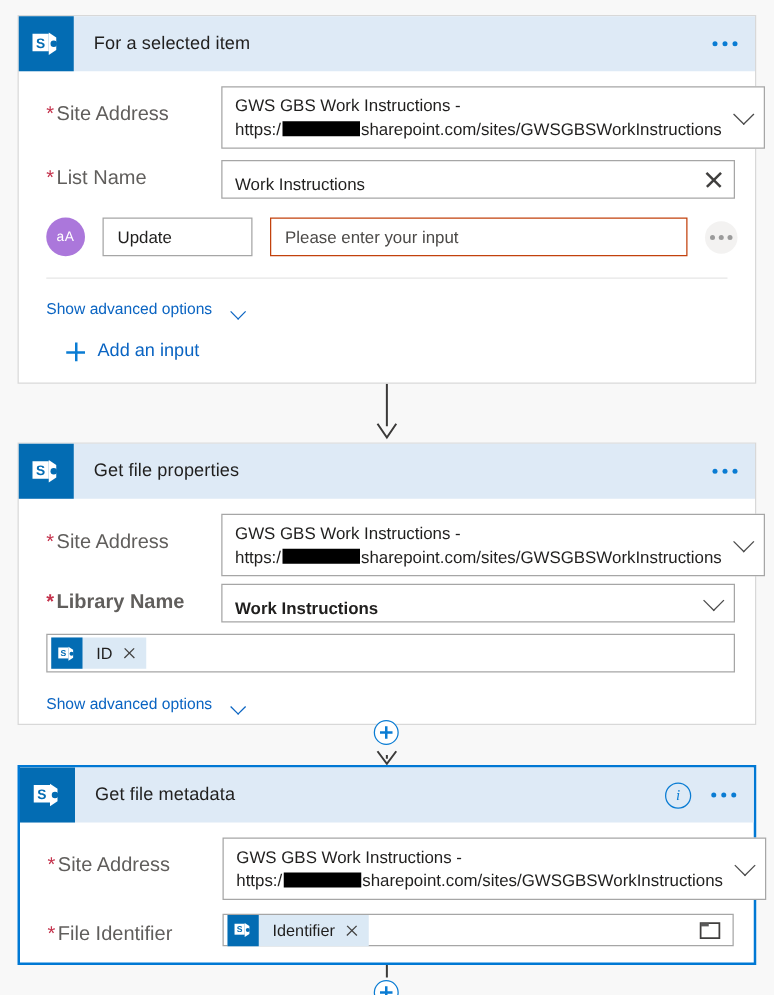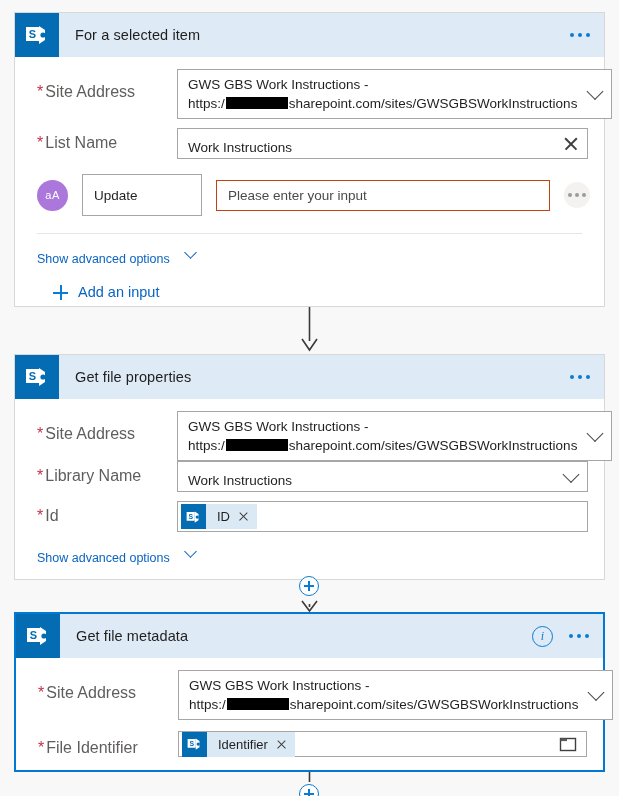--- a/index.html
+++ b/index.html
@@ -250,21 +250,21 @@
     color: #ffffff;
     display: flex;
     align-items: center;
     justify-content: center;
     font-size: 11px;
     flex: 0 0 31px;
     letter-spacing: 0.5px;
   }
   .param-name {
     width: 120px;
-    height: 42px;
+    height: 31px;
     border: 1px solid #a6a6a6;
     display: flex;
     align-items: center;
     padding-left: 11px;
     box-sizing: border-box;
     font-size: 13.5px;
     color: #201f1e;
     background: #fff;
   }
   .param-value {
@@ -295,21 +295,21 @@
     height: 1px;
     background: #e6e6e6;
     margin: 0 22px;
   }
 
   .adv-link {
     font-size: 12.5px;
     color: #0a64c2;
     padding: 0 0 0 22px;
     display: inline-flex;
-    align-items: flex-start;
+    align-items: flex-end;
     gap: 16px;
     cursor: pointer;
   }
   .adv-chev {
     display: inline-block;
     width: 8px; height: 8px;
     border-right: 1.4px solid #0a64c2;
     border-bottom: 1.4px solid #0a64c2;
     transform: rotate(45deg);
     margin-top: -4px;
@@ -480,34 +480,33 @@
           <div class="input-box tall">
             <div>GWS GBS Work Instructions -</div>
             <div class="url-line"><span>https:/</span><span class="redacted"></span><span>sharepoint.com/sites/GWSGBSWorkInstructions</span></div>
             <span class="chevron">
                 <span class="chev-glyph"></span>
               </span>
           </div>
         </div>
       </div>
 
-      <div class="field-row" style="margin-top:0;">
+      <div class="field-row" style="margin-top:6px;font-weight:bold;">
         <div class="field-label" style="padding-top:6px;"><span class="req">*</span><span>Library Name</span></div>
         <div class="field-control">
           <div class="input-box single">
             <span>Work Instructions</span>
             <span class="chevron">
                 <span class="chev-glyph"></span>
               </span>
           </div>
         </div>
       </div>
 
       <div class="field-row" style="margin-top:9px;">
-        <div class="field-label" style="padding-top:6px;"><span class="req">*</span><span>Id</span></div>
         <div class="field-control">
           <div class="input-box token-field">
             <span class="token">
               <span class="tok-icon">
                 <svg width="15" height="14" viewBox="0 0 24 22" aria-hidden="true">
                   <rect x="1" y="3" width="13" height="14" fill="#ffffff"></rect>
                   <text x="7.5" y="14" font-family="'Liberation Sans',sans-serif" font-size="11" font-weight="bold" fill="#036cb3" text-anchor="middle">S</text>
                   <path d="M14 2 L20 6 L20 16 L14 20 Z" fill="#ffffff"></path>
                   <circle cx="18" cy="11" r="2.6" fill="#036cb3"></circle>
                 </svg>

